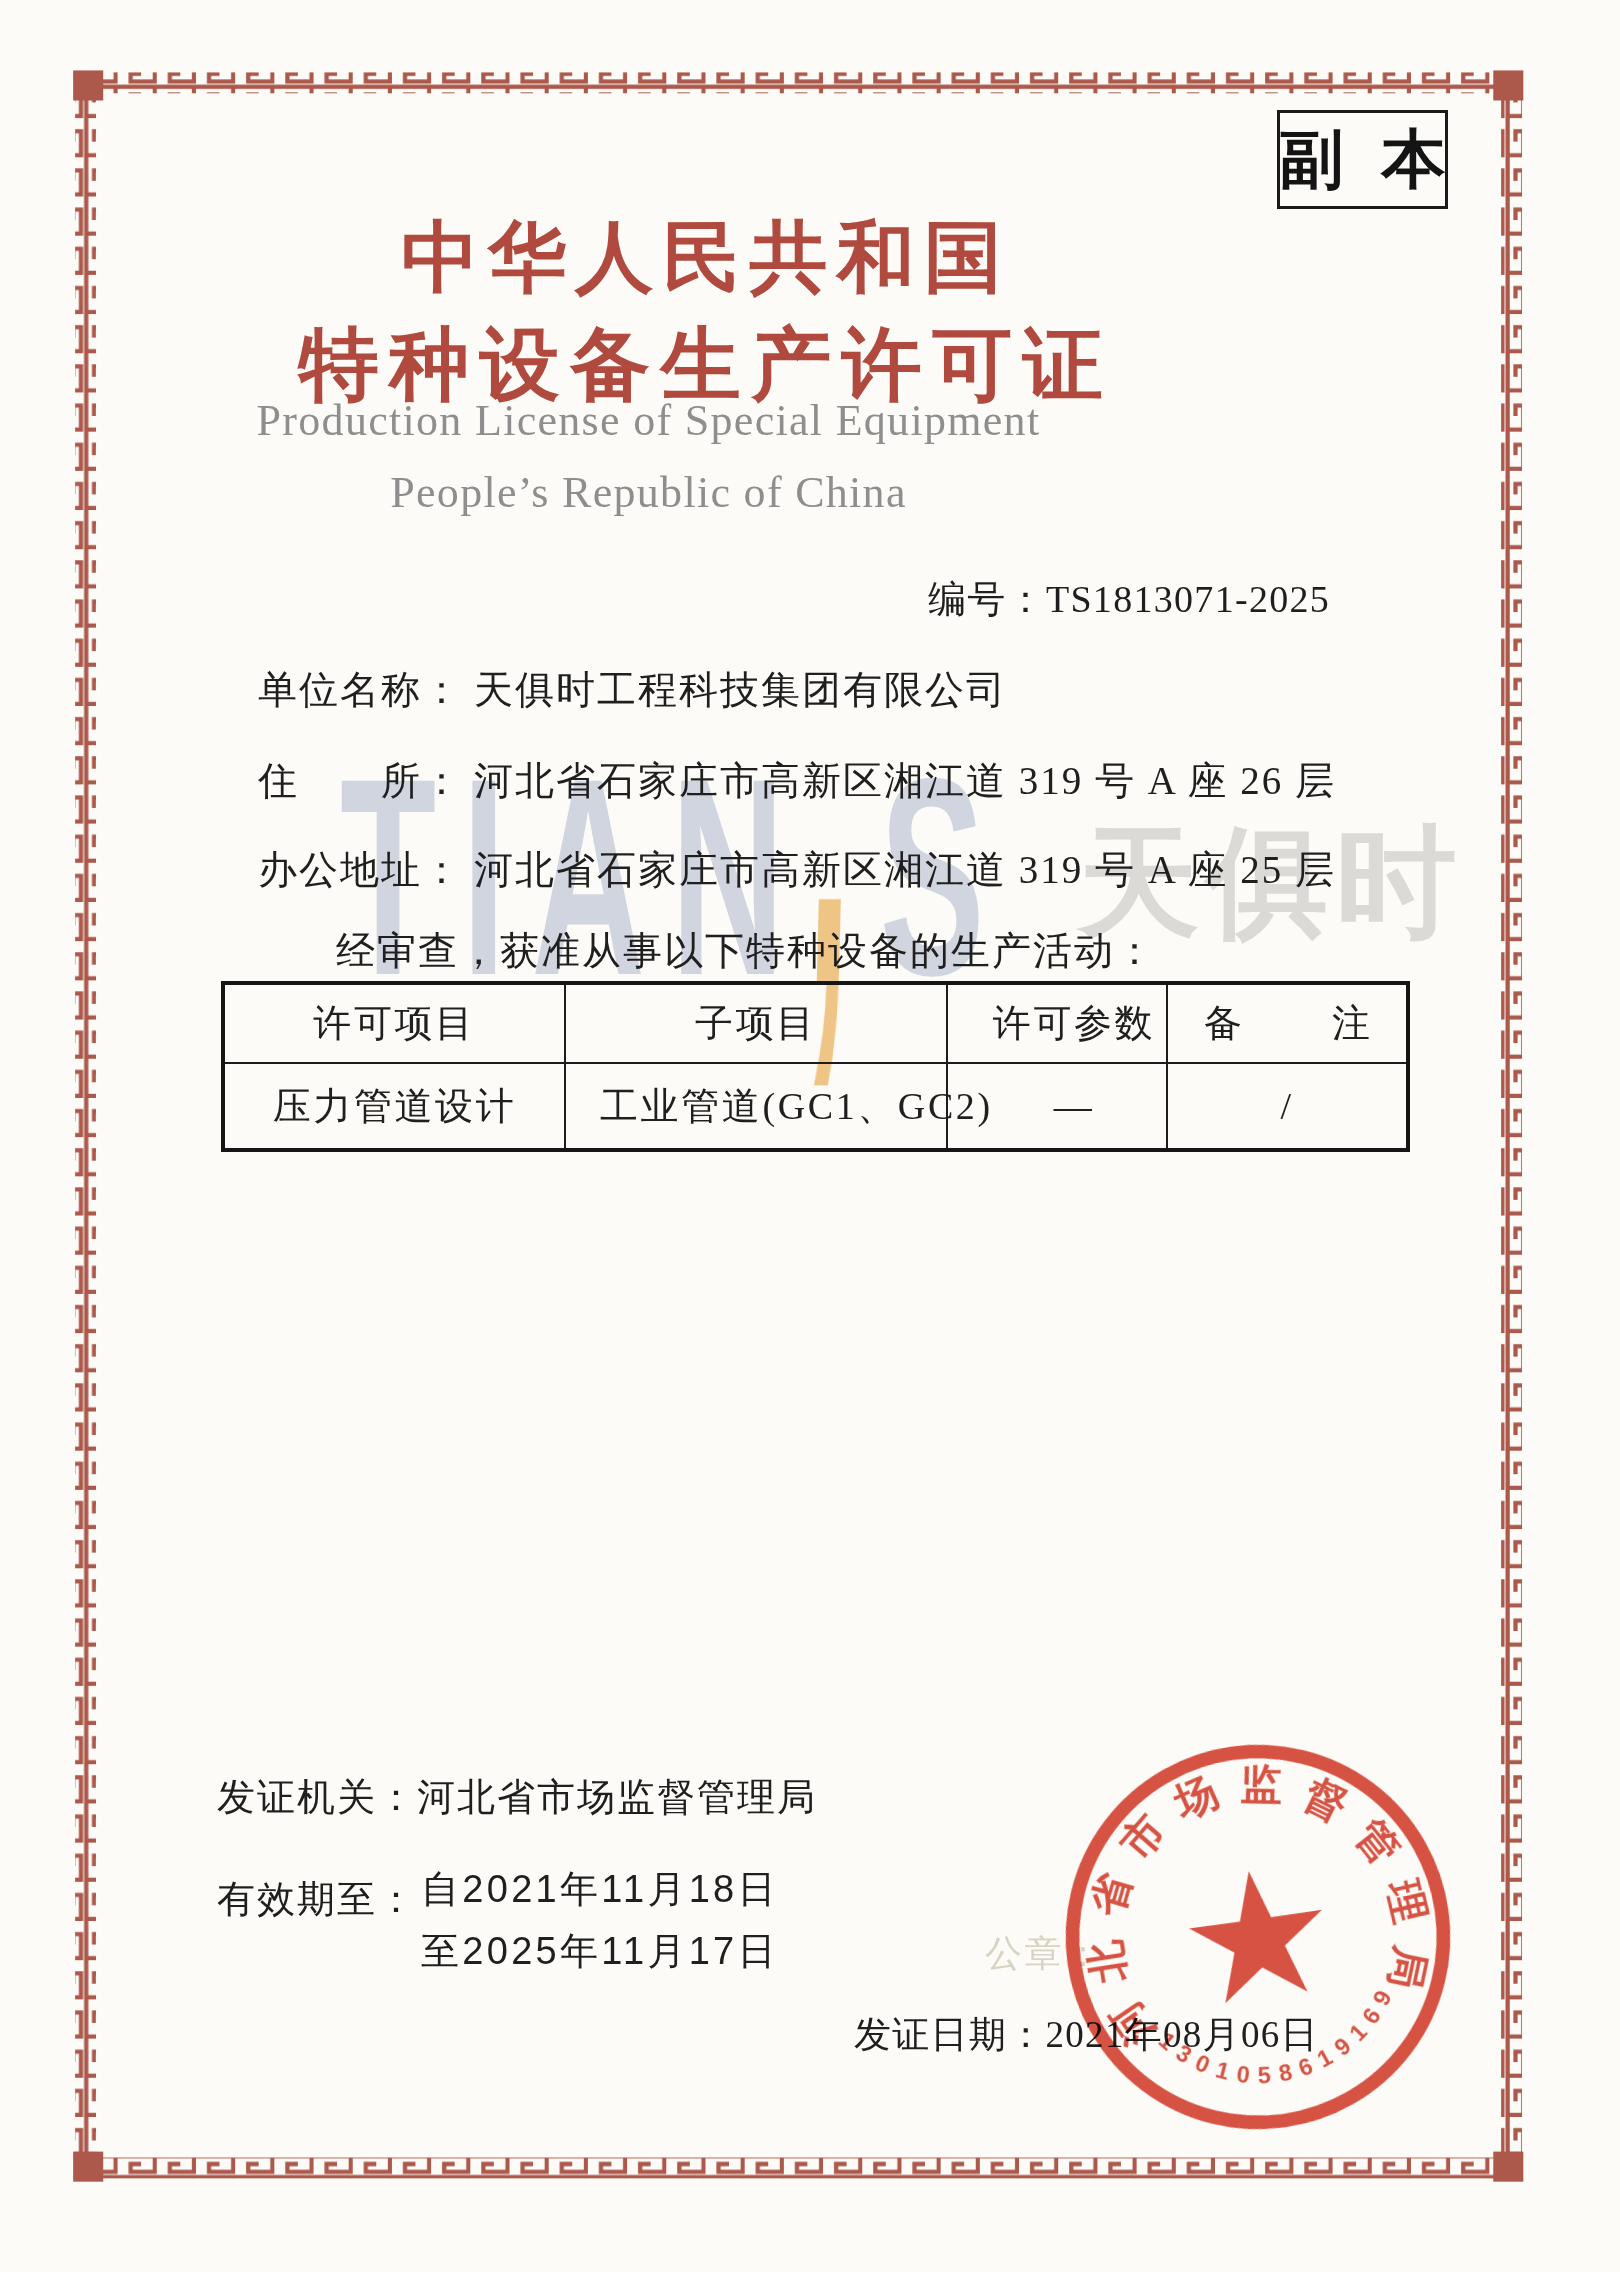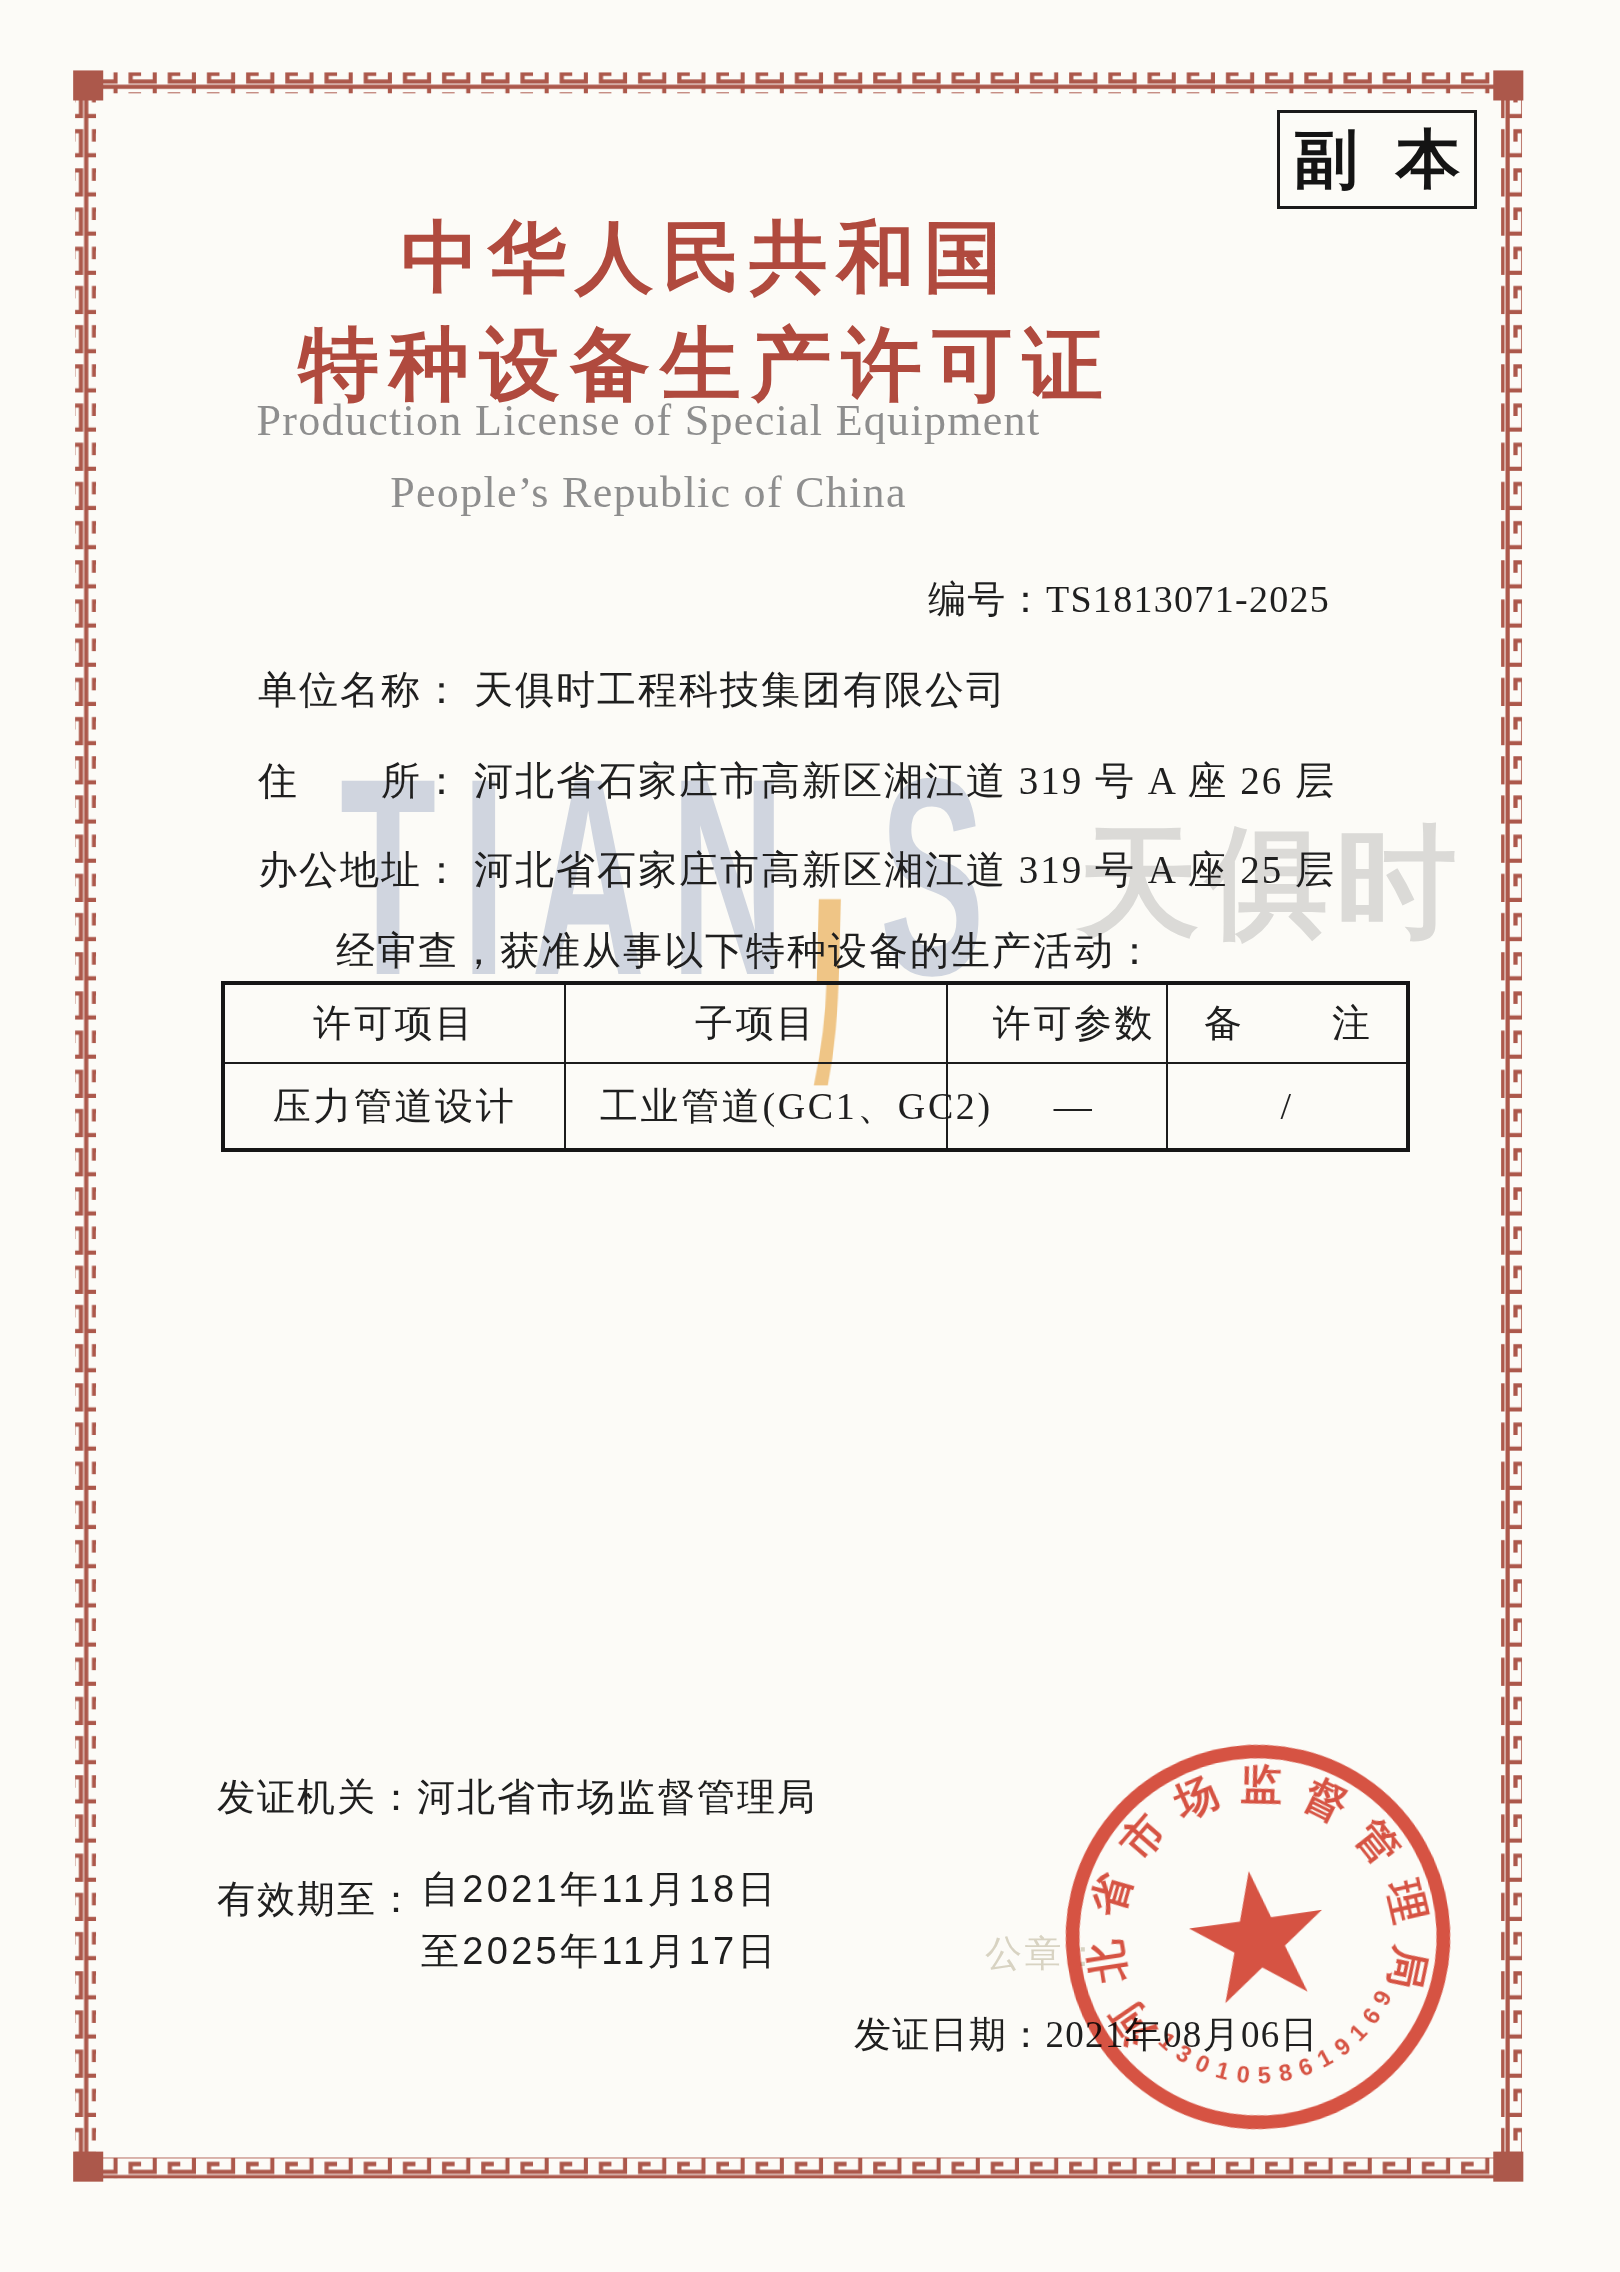--- a/index.html
+++ b/index.html
@@ -23,21 +23,21 @@
   .wm-apos{display:inline-block;color:rgba(238,194,128,0.95);
     transform:scaleY(2.35) translateY(9%) skewX(-6deg);transform-origin:center top;}
   .wm-cjk{
     position:absolute;left:1078px;top:822px;z-index:1;
     font-family:"Liberation Sans","DejaVu Sans",sans-serif;
     font-weight:bold;font-size:121px;line-height:1;
     letter-spacing:7.8px;color:rgba(118,118,118,0.25);white-space:nowrap;
   }
   
   .copy-box{
-    left:1277px;top:110px;width:200px;height:99px;z-index:2;
+    left:1277px;top:110px;width:171px;height:99px;z-index:2;
     border:3.9px solid #1a1a1a;box-sizing:border-box;
     display:flex;align-items:center;justify-content:center;
     font-family:"Liberation Sans","DejaVu Sans",sans-serif;
     font-weight:700;font-size:64px;letter-spacing:38px;text-indent:38px;
     color:#141414;white-space:nowrap;
   }
   
   .title-cn{
     left:0;width:1412px;text-align:center;z-index:2;
     font-weight:700;color:#b04a3e;white-space:nowrap;

